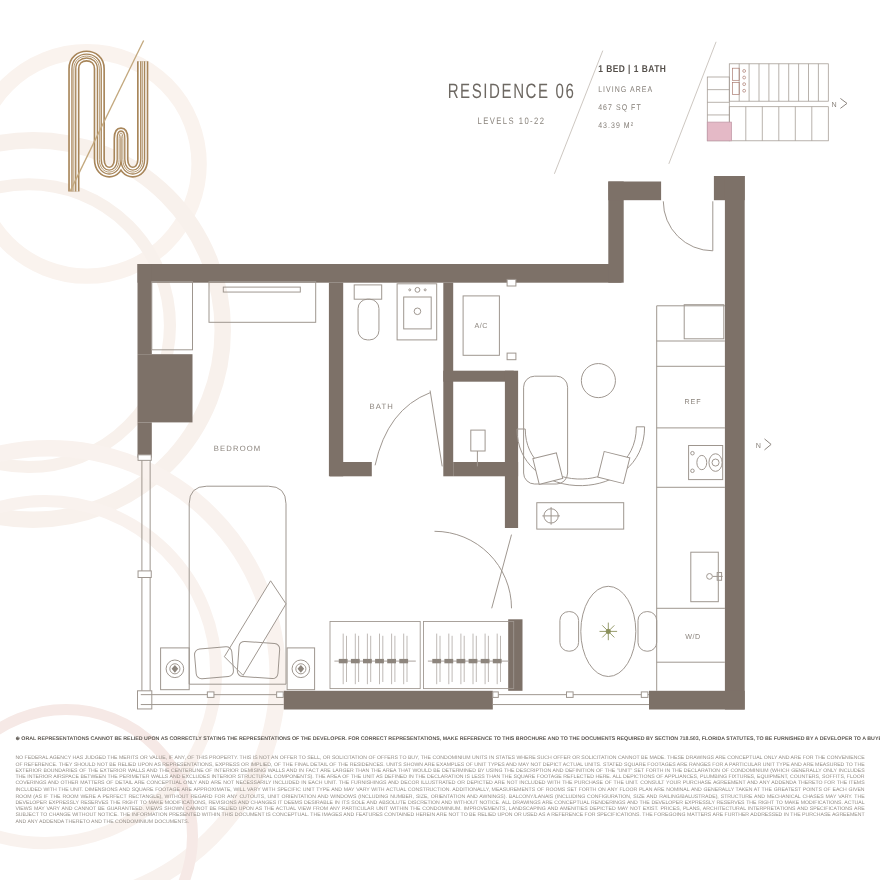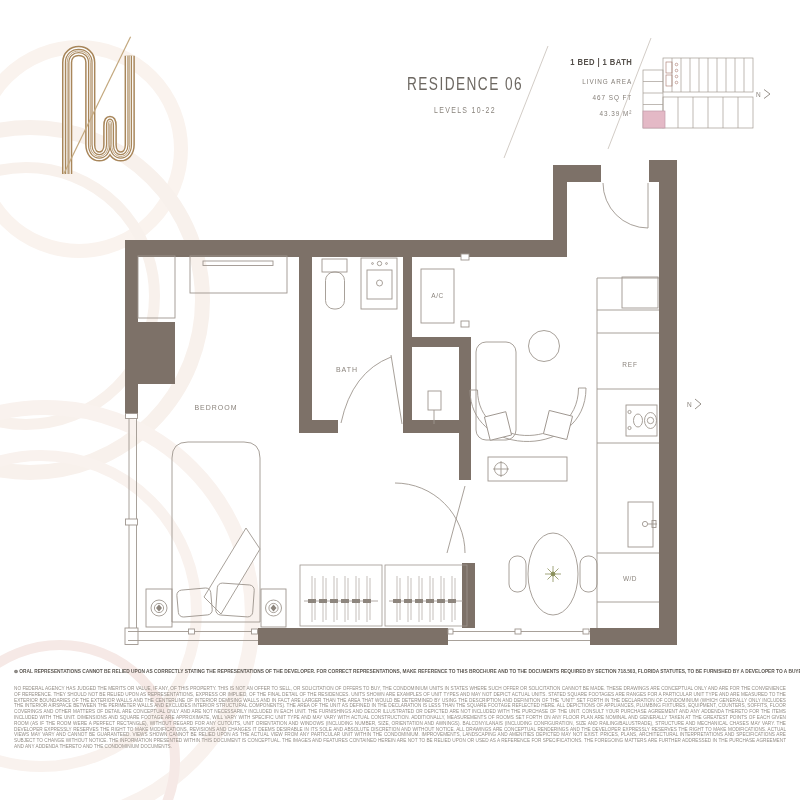--- a/index.html
+++ b/index.html
@@ -11,21 +11,21 @@
   .wm2{left:-108px;top:162px;width:246px;height:246px;border:11px solid #f8f1ec}
   .wm3{left:-170px;top:400px;width:400px;height:400px;border:15px solid #f9f2ee}
   .wm4{left:-120px;top:450px;width:300px;height:300px;border:11px solid #f9f2ee}
   .wm5{left:-60px;top:640px;width:220px;height:220px;border:10px solid #f6e9e6}
   #content{position:absolute;left:0;top:0;width:800px;height:800px;z-index:1}
   .res-title{position:absolute;left:370px;top:73px;width:190px;text-align:center;
              font-size:19px;letter-spacing:2px;color:#6d6862;font-weight:400;
              transform:scaleX(.72);transform-origin:center}
   .res-sub{position:absolute;left:370px;top:105px;width:190px;text-align:center;
            font-size:8.5px;letter-spacing:1.6px;color:#8a847d;transform:scaleX(.82);transform-origin:center}
-  .stats{position:absolute;left:536px;top:57px;width:104px;text-align:right;color:#847e77}
+  .stats{position:absolute;left:536px;top:57px;width:104px;text-align:left;color:#847e77}
   .stats div{transform:scaleX(.85);transform-origin:center}
   .stats .l1{font-size:9px;font-weight:bold;color:#55504b;letter-spacing:.5px}
   .stats .l2{margin-top:10px;font-size:7.5px;letter-spacing:1.1px}
   .stats .l3{margin-top:7px;font-size:7.5px;letter-spacing:1.1px}
   .stats .l4{margin-top:7px;font-size:7.5px;letter-spacing:1.1px}
   svg{position:absolute;left:0;top:0}
   .disc-bold{position:absolute;left:14px;top:669px;width:772px;font-size:4.8px;font-weight:bold;
              color:#5b5650;white-space:nowrap;letter-spacing:0}
   .disc-body{position:absolute;left:14px;top:686px;width:772px;font-size:4.7px;line-height:5.8px;
              color:#938d86;text-align:justify}

